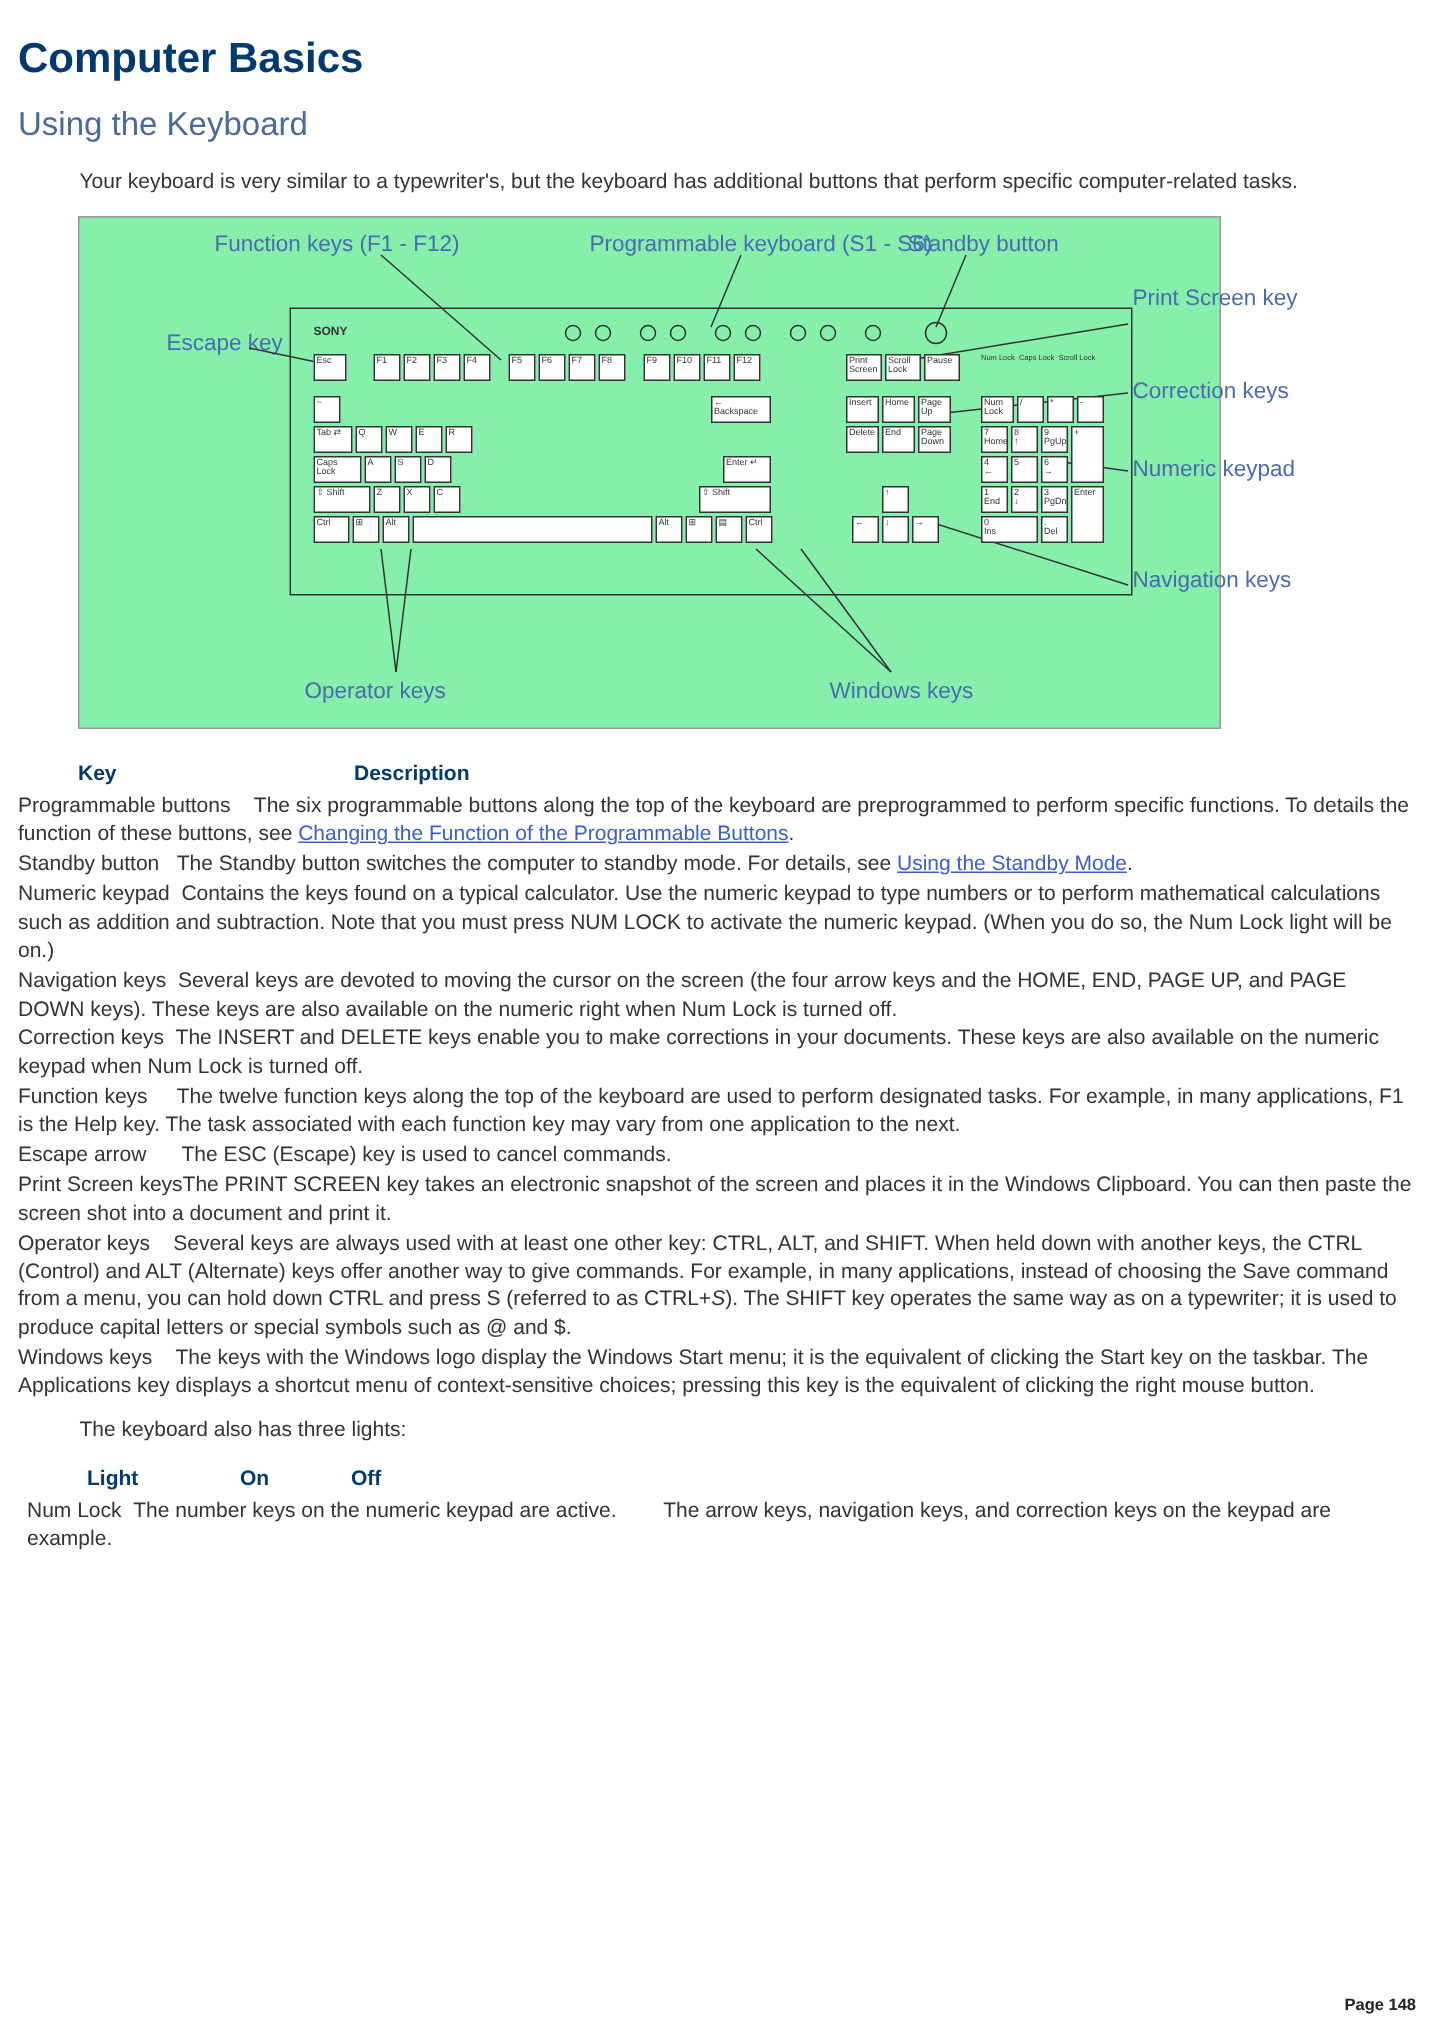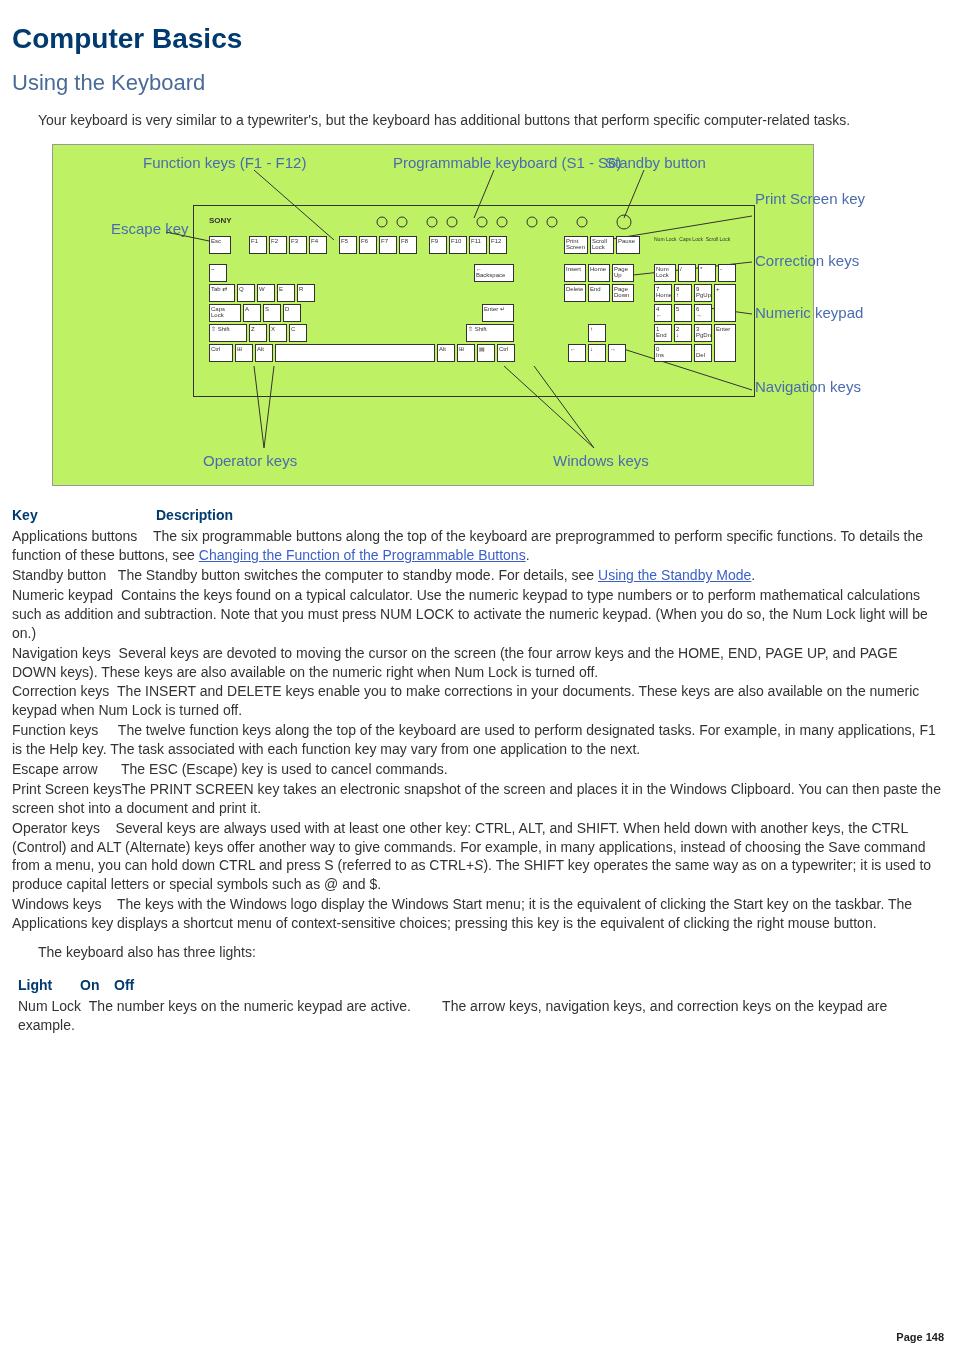--- a/index.html
+++ b/index.html
@@ -19,36 +19,37 @@
   }
   h2 {
     color: #4a6b99;
     font-size: 22px;
     font-weight: normal;
     margin: 6px 0 14px 0;
   }
   .th {
     color: #003a6e;
     font-weight: bold;
+    margin-left: 40px;
   }
   a {
     color: #3a5fc8;
     text-decoration: underline;
   }
   .indent {
-    margin-left: 26px;
+    margin-left: 41px;
     margin-bottom: 14px;
   }
   .diagram {
     margin: 10px 0 20px 40px;
     border: 1px solid #999;
     width: 760px;
     height: 340px;
     position: relative;
-    background: #bef264;
+    background: #86efac;
   }
   .dl {
     position: absolute;
     font-family: Verdana, sans-serif;
     font-size: 15px;
     color: #4a6bb0;
     white-space: nowrap;
   }
   .kbox {
     position: absolute;
@@ -215,21 +216,21 @@
     <div style="position:absolute;left:460px;top:30px;font-size:5px;color:#333">Num Lock&nbsp;&nbsp;Caps Lock&nbsp;&nbsp;Scroll Lock</div>
   </div>
 </div>
 
 <div class="row2">
   <span class="th" style="width:130px">Key</span>
   <span class="th">Description</span>
 </div>
 
 <div class="row">
-  <span>Applications buttons</span>&nbsp;&nbsp;&nbsp;&nbsp;<span>The six programmable buttons along the top of the keyboard are preprogrammed to perform specific functions. To details the function of these buttons, see </span><a href="#">Changing the Function of the Programmable Buttons</a><span>.</span>
+  <span>Programmable buttons</span>&nbsp;&nbsp;&nbsp;&nbsp;<span>The six programmable buttons along the top of the keyboard are preprogrammed to perform specific functions. To details the function of these buttons, see </span><a href="#">Changing the Function of the Programmable Buttons</a><span>.</span>
 </div>
 <div class="row">
   <span>Standby button</span>&nbsp;&nbsp;&nbsp;<span>The Standby button switches the computer to standby mode. For details, see </span><a href="#">Using the Standby Mode</a><span>.</span>
 </div>
 <div class="row">
   <span>Numeric keypad</span>&nbsp;&nbsp;<span>Contains the keys found on a typical calculator. Use the numeric keypad to type numbers or to perform mathematical calculations such as addition and subtraction. Note that you must press NUM LOCK to activate the numeric keypad. (When you do so, the Num Lock light will be on.)</span>
 </div>
 <div class="row">
   <span>Navigation keys</span>&nbsp;&nbsp;<span>Several keys are devoted to moving the cursor on the screen (the four arrow keys and the HOME, END, PAGE UP, and PAGE DOWN keys). These keys are also available on the numeric right when Num Lock is turned off.</span>
 </div>

